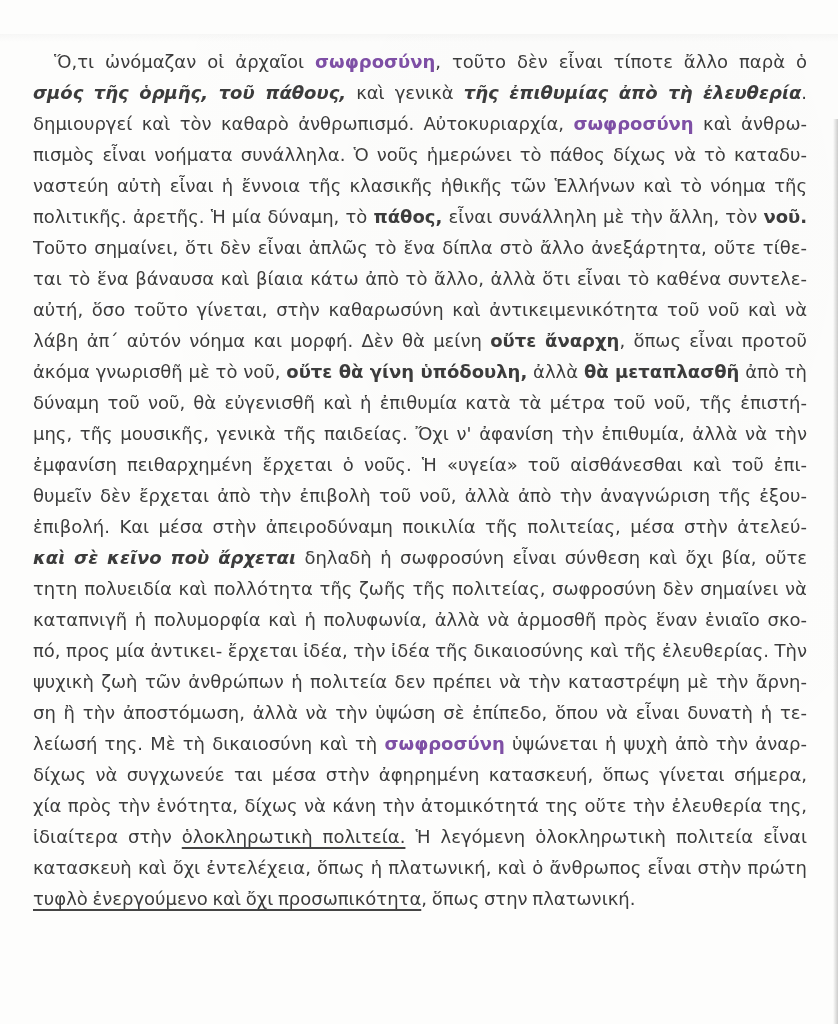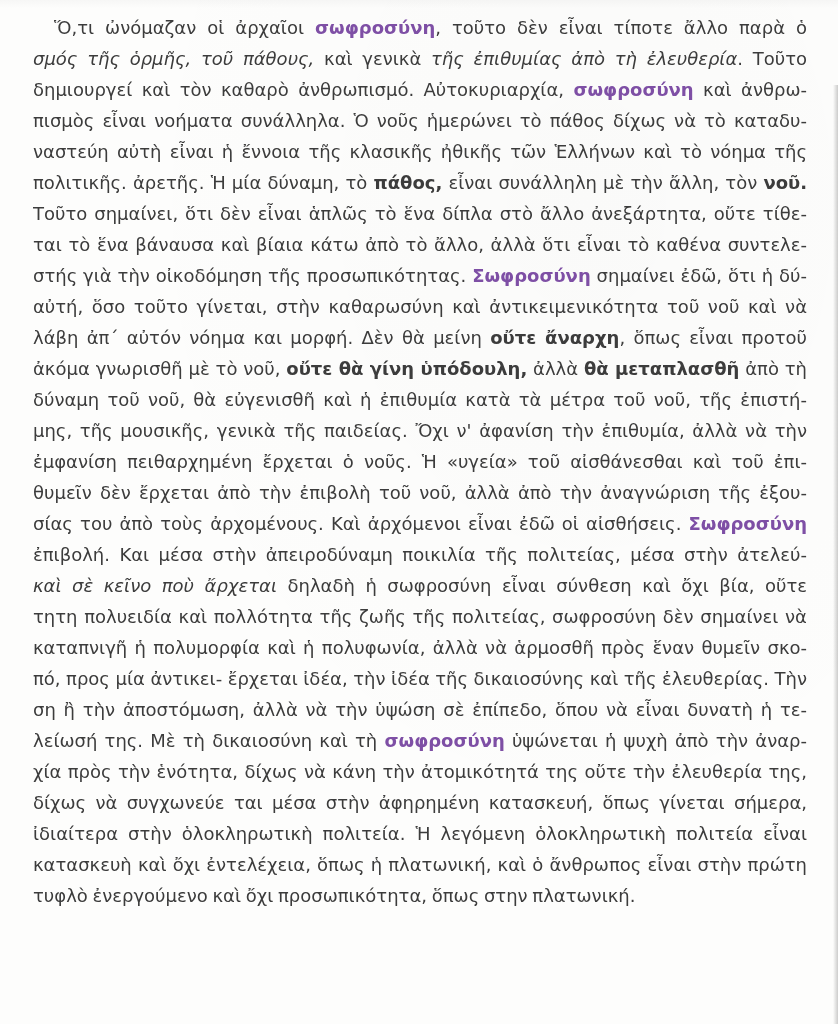--- a/index.html
+++ b/index.html
@@ -14,20 +14,21 @@
     overflow: hidden;
     background: #fdfdfc;
     font-family: "DejaVu Sans", sans-serif;
   }
   .page {
     position: absolute;
     inset: 0;
     background:
       radial-gradient(ellipse at 70% 20%, rgba(0,0,0,0.012), transparent 60%),
       #fdfdfc;
+    margin-top: 34px;
   }
   .doc {
     position: absolute;
     left: 33px;
     top: 12px;
     width: 774px;
     color: #3c3c3c;
     font-size: 18px;
     word-spacing: -1px;
     -webkit-font-smoothing: antialiased;
@@ -36,23 +37,24 @@
     height: 31px;
     line-height: 31px;
     text-align: justify;
     text-align-last: justify;
     overflow: hidden;
   }
   .line.first { text-indent: 21px; }
   .line.last  { text-align-last: left; }
   .run-n  { font-weight: 400; }
   .run-b  { font-weight: 700; }
-  .run-bi { font-weight: 400; font-style: italic; }
+  .run-bi { font-weight: 700; font-style: italic; }
   .run-p  { font-weight: 700; color: #7e4fa5; }
   .run-u  {
+    text-decoration: underline;
     text-decoration-thickness: 2px;
     text-underline-offset: 4px;
     text-decoration-color: #444444;
   }
   .scan-edge-right {
     position: absolute;
     top: 85px;
     right: 0;
     bottom: 0;
     width: 5px;
@@ -76,36 +78,35 @@
   <div class="scan-smudge-top"></div>
   <div class="doc">
       <div class="line first"><span class="run-n">Ὅ,τι ὠνόμαζαν οἱ ἀρχαῖοι </span><span class="run-p">σωφροσύνη</span><span class="run-n">, τοῦτο δὲν εἶναι τίποτε ἄλλο παρὰ ὁ </span></div>
       <div class="line"><span class="run-bi">σμός τῆς ὁρμῆς, τοῦ πάθους,</span><span class="run-n"> καὶ γενικὰ </span><span class="run-bi">τῆς ἐπιθυμίας ἀπὸ τὴ ἐλευθερία</span><span class="run-n">. Τοῦτο</span></div>
       <div class="line"><span class="run-n">δημιουργεί καὶ τὸν καθαρὸ ἀνθρωπισμό. Αὐτοκυριαρχία, </span><span class="run-p">σωφροσύνη</span><span class="run-n"> καὶ ἀνθρω-</span></div>
       <div class="line"><span class="run-n">πισμὸς εἶναι νοήματα συνάλληλα. Ὁ νοῦς ἡμερώνει τὸ πάθος δίχως νὰ τὸ καταδυ-</span></div>
       <div class="line"><span class="run-n">ναστεύη αὐτὴ εἶναι ἡ ἔννοια τῆς κλασικῆς ἠθικῆς τῶν Ἑλλήνων καὶ τὸ νόημα τῆς</span></div>
       <div class="line"><span class="run-n">πολιτικῆς. ἀρετῆς. Ἡ μία δύναμη, τὸ </span><span class="run-b">πάθος,</span><span class="run-n"> εἶναι συνάλληλη μὲ τὴν ἄλλη, τὸν </span><span class="run-b">νοῦ.</span></div>
       <div class="line"><span class="run-n">Τοῦτο σημαίνει, ὅτι δὲν εἶναι ἁπλῶς τὸ ἕνα δίπλα στὸ ἄλλο ἀνεξάρτητα, οὔτε τίθε-</span></div>
       <div class="line"><span class="run-n">ται τὸ ἕνα βάναυσα καὶ βίαια κάτω ἀπὸ τὸ ἄλλο, ἀλλὰ ὅτι εἶναι τὸ καθένα συντελε-</span></div>
-      <div class="line"><span class="run-n">στής γιὰ τὴν οἰκοδόμηση τῆς προσωπικότητας. </span><span class="run-p">Σωφροσύνη</span><span class="run-n"> σημαίνει ἐδῶ, ὅτι ἡ δύ-</span></div>
       <div class="line"><span class="run-n">αὐτή, ὅσο τοῦτο γίνεται, στὴν καθαρωσύνη καὶ ἀντικειμενικότητα τοῦ νοῦ καὶ νὰ</span></div>
       <div class="line"><span class="run-n">λάβη ἀπ΄ αὐτόν νόημα και μορφή. Δὲν θὰ μείνη </span><span class="run-b">οὔτε ἄναρχη</span><span class="run-n">, ὅπως εἶναι προτοῦ</span></div>
       <div class="line"><span class="run-n">ἀκόμα γνωρισθῆ μὲ τὸ νοῦ, </span><span class="run-b">οὔτε θὰ γίνη ὑπόδουλη,</span><span class="run-n"> ἀλλὰ </span><span class="run-b">θὰ μεταπλασθῆ</span><span class="run-n"> ἀπὸ τὴ</span></div>
       <div class="line"><span class="run-n">δύναμη τοῦ νοῦ, θὰ εὐγενισθῆ καὶ ἡ ἐπιθυμία κατὰ τὰ μέτρα τοῦ νοῦ, τῆς ἐπιστή-</span></div>
       <div class="line"><span class="run-n">μης, τῆς μουσικῆς, γενικὰ τῆς παιδείας. Ὄχι ν' ἀφανίση τὴν ἐπιθυμία, ἀλλὰ νὰ τὴν</span></div>
       <div class="line"><span class="run-n">ἐμφανίση πειθαρχημένη ἔρχεται ὁ νοῦς. Ἡ «υγεία» τοῦ αἰσθάνεσθαι καὶ τοῦ ἐπι-</span></div>
       <div class="line"><span class="run-n">θυμεῖν δὲν ἔρχεται ἀπὸ τὴν ἐπιβολὴ τοῦ νοῦ, ἀλλὰ ἀπὸ τὴν ἀναγνώριση τῆς ἐξου-</span></div>
-      <div class="line"><span class="run-n">σίας του ἀπὸ τοὺς ἀρχομένους. Καὶ ἀρχόμενοι εἶναι ἐδῶ οἱ αἰσθήσεις. </span><span class="run-p">Σωφροσύνη</span></div>
       <div class="line"><span class="run-n">ἐπιβολή. Και μέσα στὴν ἀπειροδύναμη ποικιλία τῆς πολιτείας, μέσα στὴν ἀτελεύ-</span></div>
       <div class="line"><span class="run-bi">καὶ σὲ κεῖνο ποὺ ἄρχεται</span><span class="run-n"> δηλαδὴ ἡ σωφροσύνη εἶναι σύνθεση καὶ ὄχι βία, οὔτε</span></div>
       <div class="line"><span class="run-n">τητη πολυειδία καὶ πολλότητα τῆς ζωῆς τῆς πολιτείας, σωφροσύνη δὲν σημαίνει νὰ</span></div>
-      <div class="line"><span class="run-n">καταπνιγῆ ἡ πολυμορφία καὶ ἡ πολυφωνία, ἀλλὰ νὰ ἁρμοσθῆ πρὸς ἕναν θυμεῖν σκο-</span></div>
+      <div class="line"><span class="run-n">καταπνιγῆ ἡ πολυμορφία καὶ ἡ πολυφωνία, ἀλλὰ νὰ ἁρμοσθῆ πρὸς ἕναν ἑνιαῖο σκο-</span></div>
       <div class="line"><span class="run-n">πό, προς μία ἀντικει- ἔρχεται ἰδέα, τὴν ἰδέα τῆς δικαιοσύνης καὶ τῆς ἐλευθερίας. Τὴν</span></div>
+      <div class="line"><span class="run-n">ψυχικὴ ζωὴ τῶν ἀνθρώπων ἡ πολιτεία δεν πρέπει νὰ τὴν καταστρέψη μὲ τὴν ἄρνη-</span></div>
       <div class="line"><span class="run-n">ση ἢ τὴν ἀποστόμωση, ἀλλὰ νὰ τὴν ὑψώση σὲ ἐπίπεδο, ὅπου νὰ εἶναι δυνατὴ ἡ τε-</span></div>
       <div class="line"><span class="run-n">λείωσή της. Μὲ τὴ δικαιοσύνη καὶ τὴ </span><span class="run-p">σωφροσύνη</span><span class="run-n"> ὑψώνεται ἡ ψυχὴ ἀπὸ τὴν ἀναρ-</span></div>
+      <div class="line"><span class="run-n">δίχως νὰ συγχωνεύε ται μέσα στὴν ἀφηρημένη κατασκευή, ὅπως γίνεται σήμερα,</span></div>
       <div class="line"><span class="run-n">χία πρὸς τὴν ἑνότητα, δίχως νὰ κάνη τὴν ἀτομικότητά της οὔτε τὴν ἐλευθερία της,</span></div>
-      <div class="line"><span class="run-n">δίχως νὰ συγχωνεύε ται μέσα στὴν ἀφηρημένη κατασκευή, ὅπως γίνεται σήμερα,</span></div>
       <div class="line"><span class="run-n">ἰδιαίτερα στὴν </span><span class="run-u">ὁλοκληρωτικὴ πολιτεία.</span><span class="run-n"> Ἡ λεγόμενη ὁλοκληρωτικὴ πολιτεία εἶναι</span></div>
       <div class="line"><span class="run-n">κατασκευὴ καὶ ὄχι ἐντελέχεια, ὅπως ἡ πλατωνική, καὶ ὁ ἄνθρωπος εἶναι στὴν πρώτη</span></div>
       <div class="line last"><span class="run-u">τυφλὸ ἐνεργούμενο καὶ ὄχι προσωπικότητα</span><span class="run-n">, ὅπως στην πλατωνική.</span></div>
     </div>
   <div class="scan-edge-right"></div>
 </main>
 
 </body></html>

